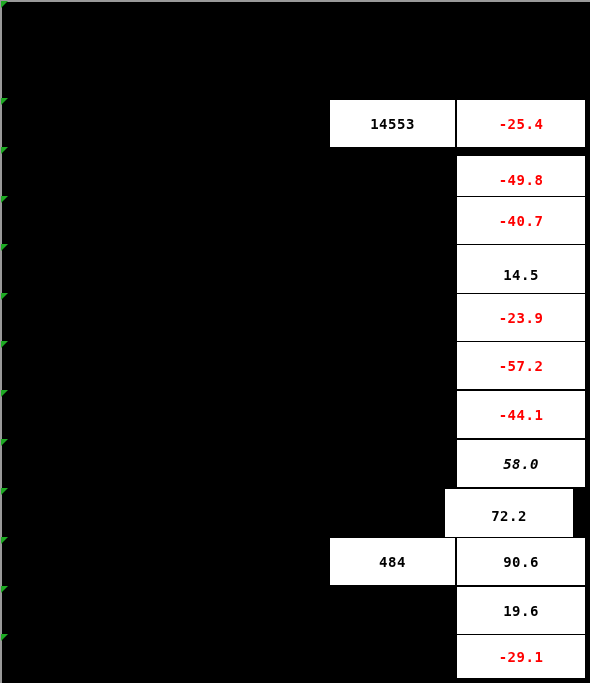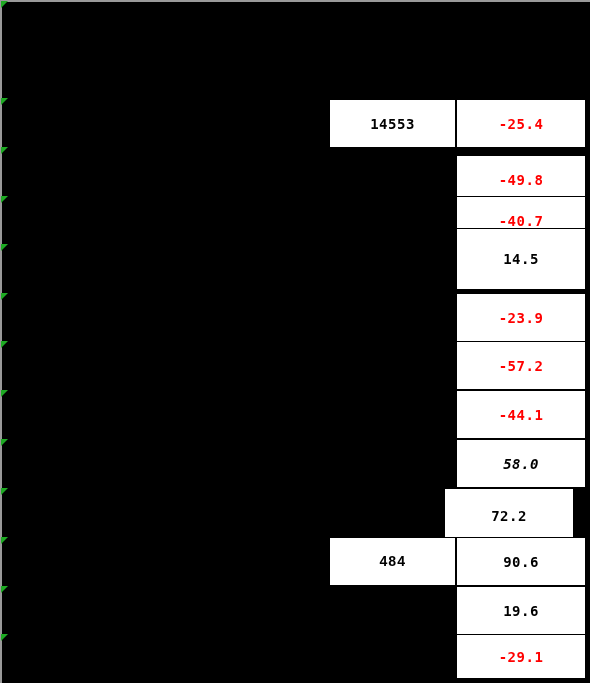--- a/index.html
+++ b/index.html
@@ -92,25 +92,25 @@
       <div class="row-marker" style="top: 537px;"></div>
       <div class="row-marker" style="top: 586px;"></div>
       <div class="row-marker" style="top: 634px;"></div>
     </div>
 
   <div id="grid">
       <div class="cell" style="left: 329px; width: 127px; top: 99px; height: 49px;">14553</div>
       <div class="cell neg" style="left: 456px; width: 130px; top: 99px; height: 49px;">-25.4</div>
       <div class="cell neg" style="left: 456px; width: 130px; top: 155px; height: 49px;">-49.8</div>
       <div class="cell neg" style="left: 456px; width: 130px; top: 196px; height: 49px;">-40.7</div>
-      <div class="cell" style="left: 456px; width: 130px; top: 228px; height: 62px;">14.5</div>
+      <div class="cell" style="left: 456px; width: 130px; top: 244px; height: 62px;">14.5</div>
       <div class="cell neg" style="left: 456px; width: 130px; top: 293px; height: 49px;">-23.9</div>
       <div class="cell neg" style="left: 456px; width: 130px; top: 341px; height: 49px; text-align: center;">-57.2</div>
       <div class="cell neg" style="left: 456px; width: 130px; top: 390px; height: 49px;">-44.1</div>
       <div class="cell" style="left: 456px; width: 130px; top: 439px; height: 49px; font-style: italic;">58.0</div>
       <div class="cell" style="left: 444px; width: 130px; top: 488px; height: 55px; text-align: right;">72.2</div>
-      <div class="cell" style="left: 329px; width: 127px; top: 537px; height: 49px; font-family: Liberation Mono, monospace;">484</div>
+      <div class="cell" style="left: 329px; width: 127px; top: 537px; height: 49px;">484</div>
       <div class="cell" style="left: 456px; width: 130px; top: 537px; height: 49px;">90.6</div>
       <div class="cell" style="left: 456px; width: 130px; top: 586px; height: 49px; text-align: center;">19.6</div>
       <div class="cell neg" style="left: 456px; width: 130px; top: 634px; height: 45px;">-29.1</div>
     </div>
 
 </div>
 
 </body></html>

